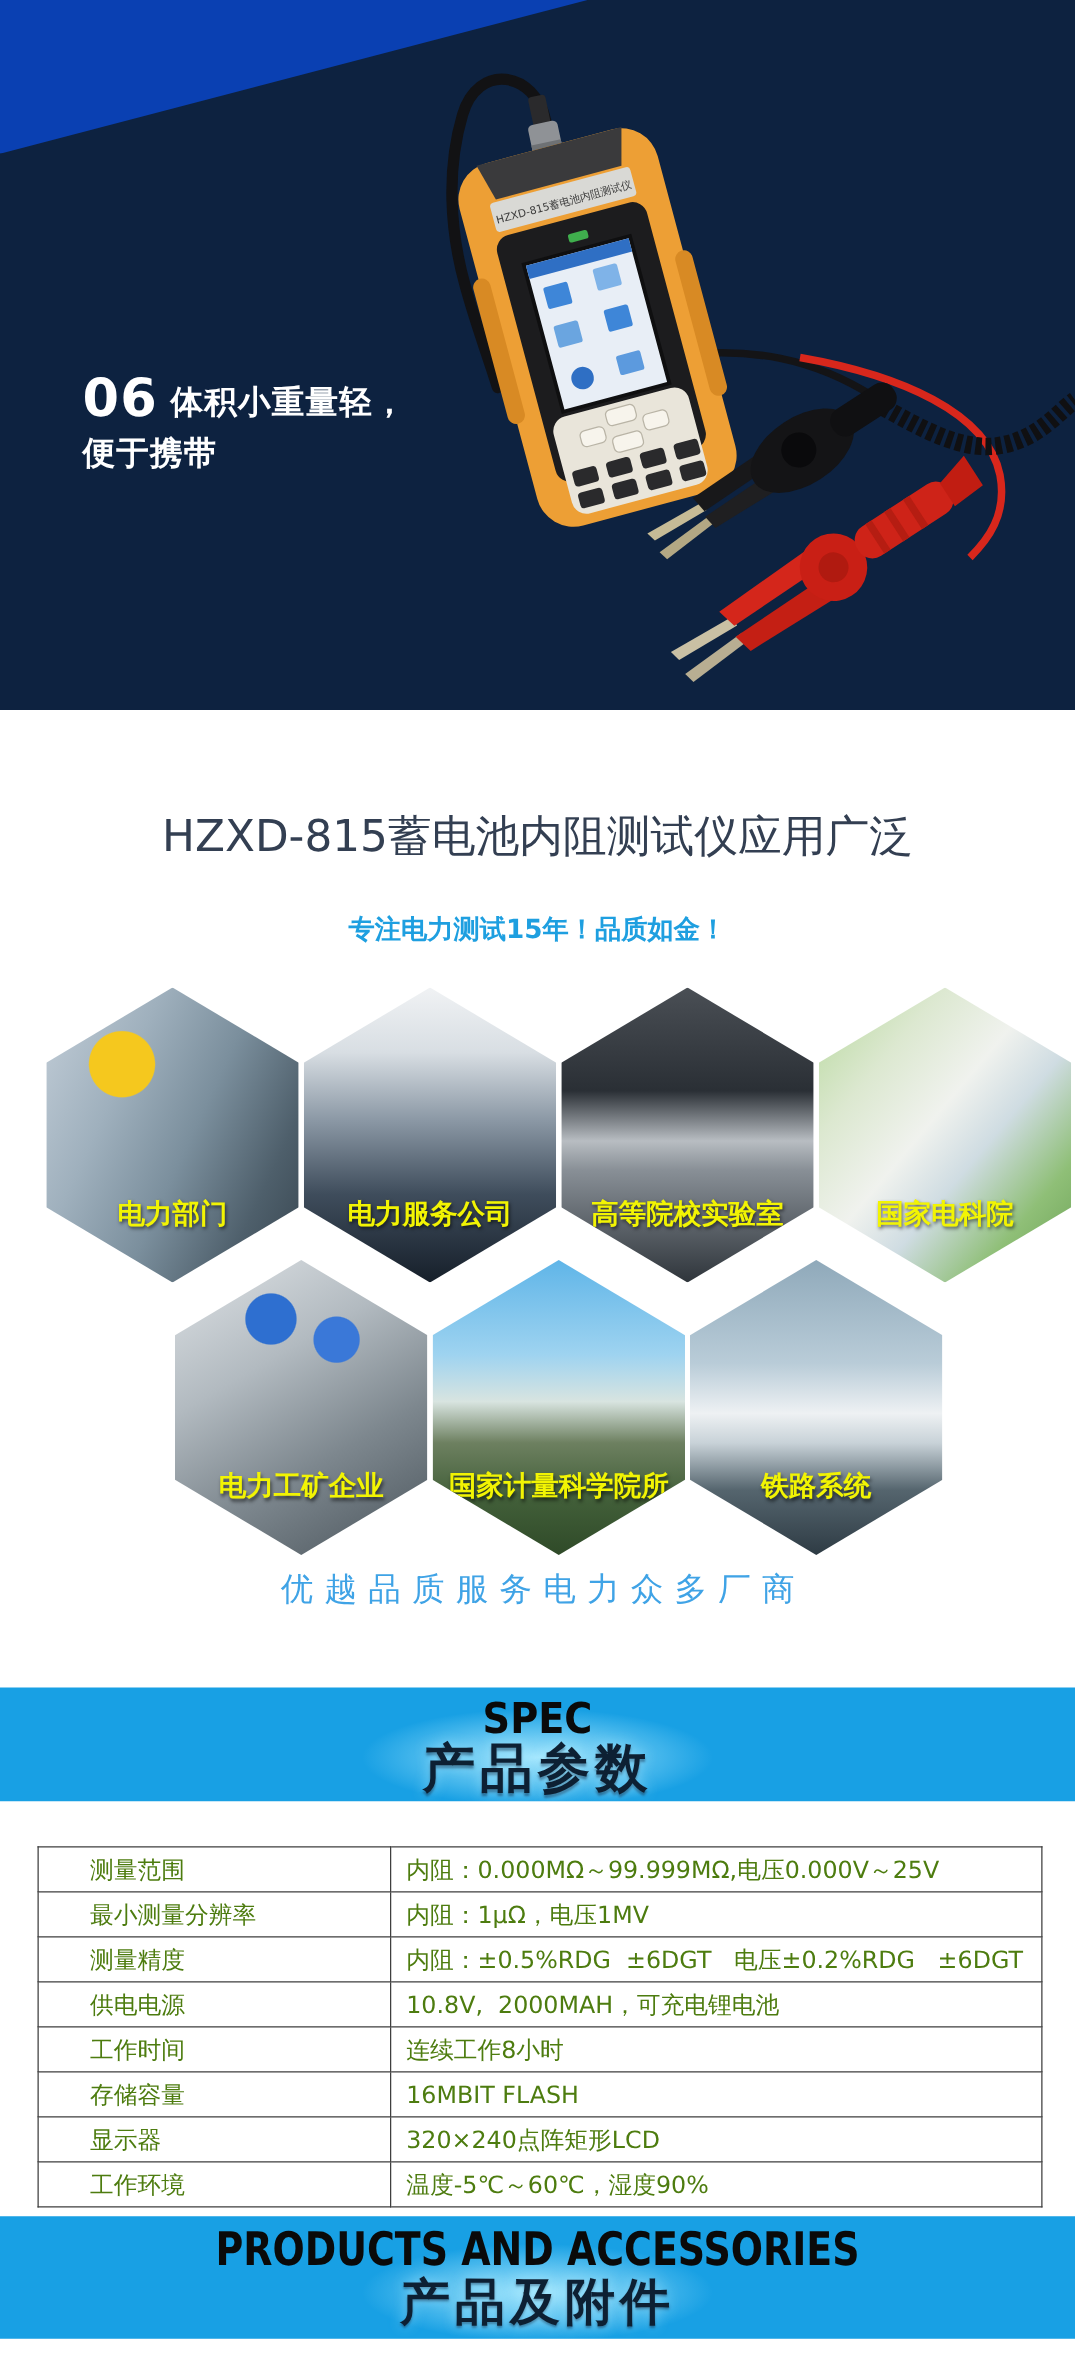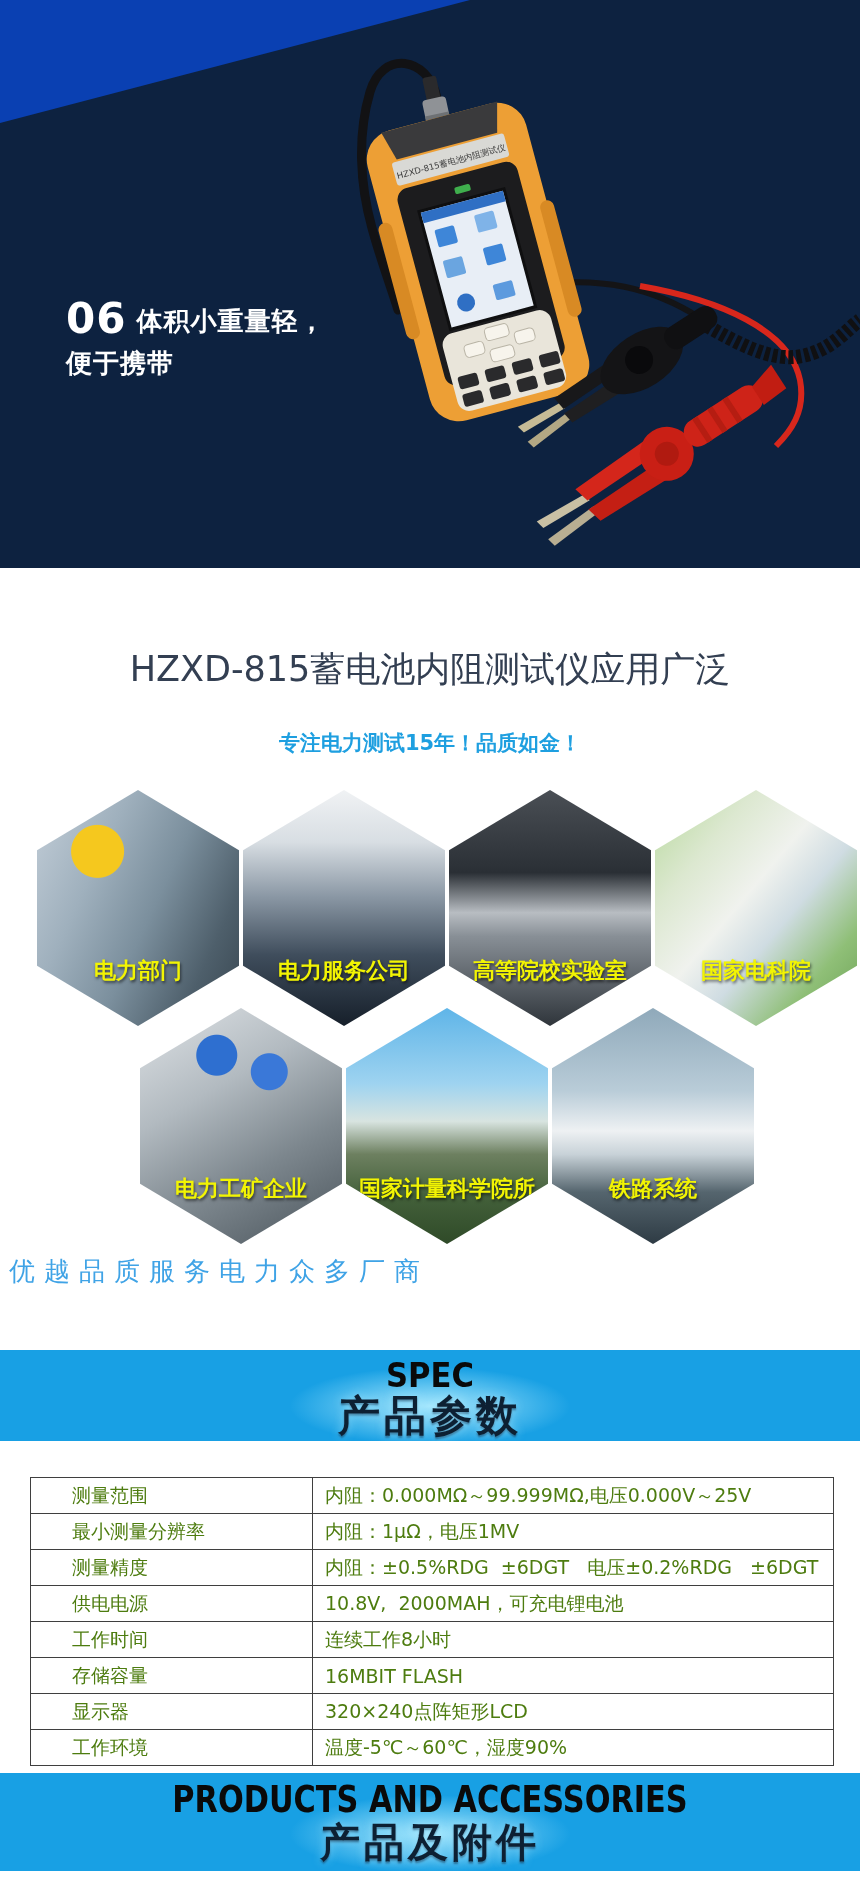--- a/index.html
+++ b/index.html
@@ -34,36 +34,36 @@
        linear-gradient(115deg,#c3ced8 0%,#9fb0bd 30%,#7b8f9d 55%,#4e5f6b 80%,#384650 100%);}
   .ph2{background:linear-gradient(180deg,#f0f2f4 0%,#d8dee3 22%,#8b98a5 45%,#3f4d5c 70%,#161f2a 100%);}
   .ph3{background:linear-gradient(180deg,#4a4f55 0%,#2a2f35 35%,#b8bdc2 52%,#888f96 62%,#2f353b 100%);}
   .ph4{background:linear-gradient(130deg,#b5d89a 0%,#dce8d0 25%,#f0f2ee 45%,#cfdce2 60%,#8fbf77 80%,#6aa054 100%);}
   .ph5{background:radial-gradient(circle at 38% 20%,#2e6fd0 0 20px,rgba(0,0,0,0) 21px),
        radial-gradient(circle at 64% 27%,#3a78d8 0 18px,rgba(0,0,0,0) 19px),
        linear-gradient(150deg,#dfe3e6 0%,#b2bac0 35%,#7d878e 65%,#4a545b 100%);}
   .ph6{background:linear-gradient(180deg,#5fb5e8 0%,#9ed3f0 32%,#d8e4e0 48%,#6d8060 62%,#43603a 80%,#2f4a28 100%);}
   .ph7{background:linear-gradient(180deg,#8fa9ba 0%,#b9ccd8 35%,#eef1f3 52%,#c8d2d8 62%,#55656e 78%,#2e3b44 100%);}
 
-  .tagline{position:absolute;left:0;top:1254px;width:860px;
+  .tagline{position:absolute;left:0;top:1254px;width:860px;text-align:center;
            font-size:26px;color:#3FA3E6;letter-spacing:9px;text-indent:9px;}
 
   
   .banner{position:absolute;left:0;width:860px;background:#18A0E4;text-align:center;overflow:hidden;}
   .banner1{top:1350px;height:91px;}
   .banner2{top:1773px;height:98px;}
   .glow{position:absolute;left:50%;top:62%;transform:translate(-50%,-50%);
         width:360px;height:100px;border-radius:50%;
         background:radial-gradient(closest-side,rgba(175,236,255,0.95),rgba(24,160,228,0) 78%);}
   .banner .en{position:relative;display:block;margin-top:7px;font-weight:900;color:#0a0a0a;
               font-size:34px;transform:scaleX(0.9);letter-spacing:0px;line-height:1.1;}
   .banner2 .en{font-size:37px;transform:scaleX(0.82);}
   .banner .cn{position:relative;display:block;font-weight:900;font-size:42px;color:#0D2033;
               letter-spacing:4px;line-height:1.05;
-              text-shadow:0 0 10px rgba(160,230,255,0.7),0 2px 2px rgba(0,30,60,0.55);}
+              text-shadow:0 0 10px rgba(160,230,255,0.7),0 2px 2px rgba(0,30,60,0.55);font-family:Liberation Serif, serif;}
   .banner2 .cn{font-size:40px;}
 
   
   .spec-table{position:absolute;left:30px;top:1477px;width:804px;border-collapse:collapse;
               font-size:19px;color:#4d7c0f;table-layout:fixed;}
   .spec-table td{border:1px solid #3f3f3f;height:35px;padding-top:0;padding-bottom:0;}
   .spec-table td.lab{width:239px;padding-left:41px;}
   .spec-table td.val{padding-left:12px;white-space:pre-wrap;}
 </style>
 </head>

